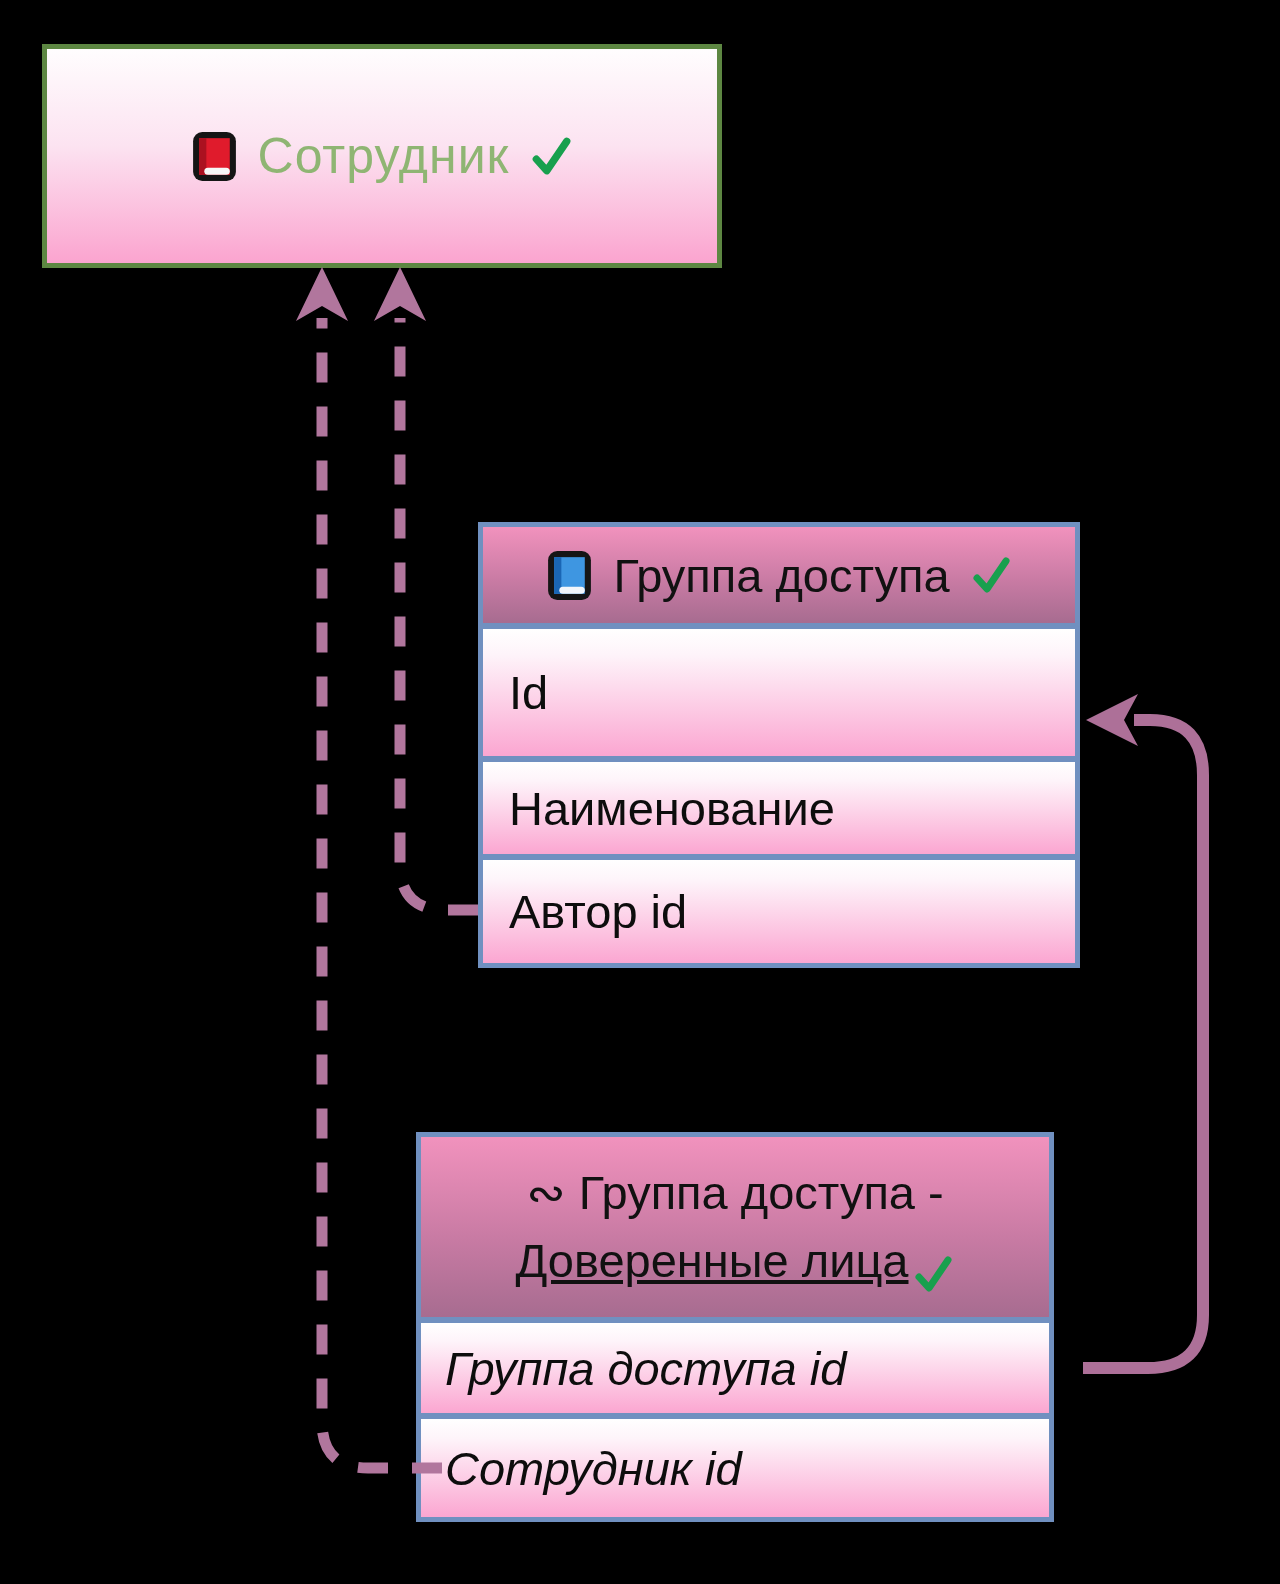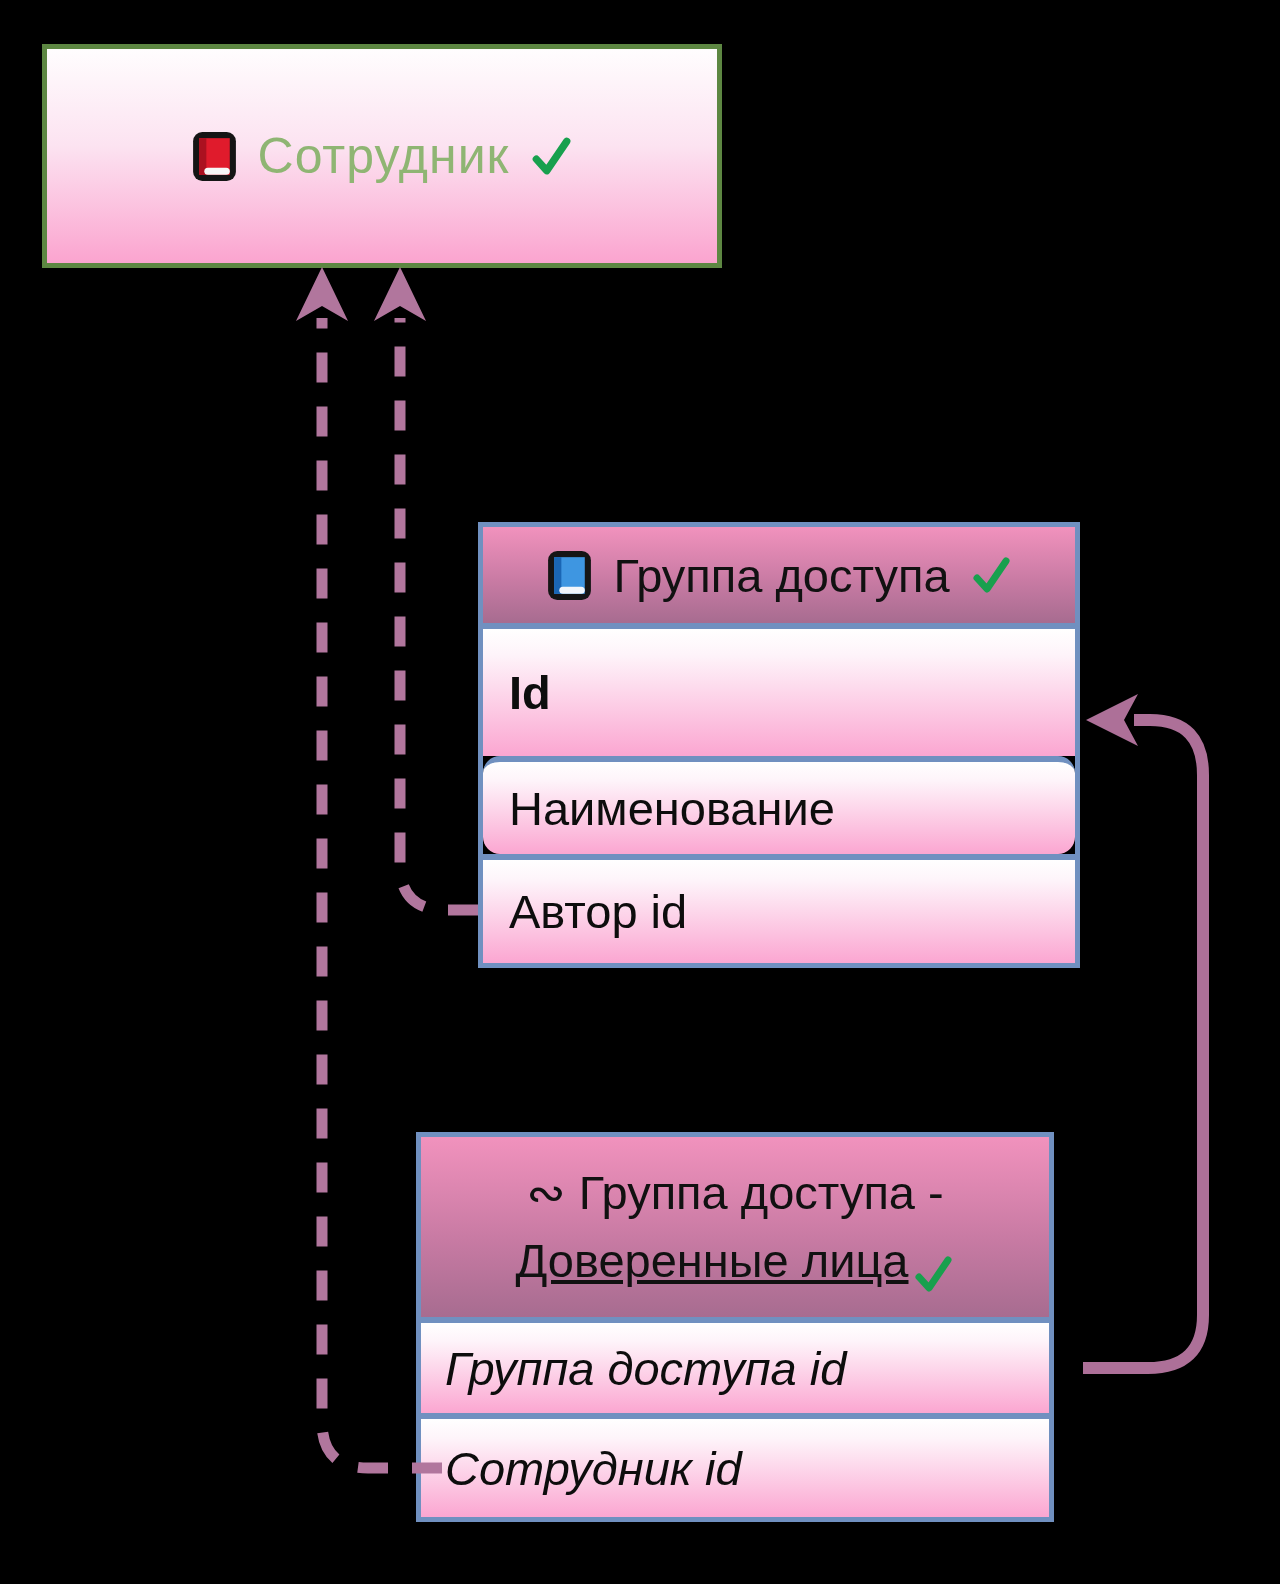--- a/index.html
+++ b/index.html
@@ -104,22 +104,22 @@
     border-top: 6px solid #7090c0;
     background: linear-gradient(180deg, #ffffff 0%, #fef4fa 20%, #fba6d1 100%);
     display: flex;
     align-items: center;
     color: #0d0d0d;
     font-size: 47px;
     flex: none;
   }
   .tbl-access-group .tbl-row { padding-left: 26px; }
   .tbl-trustees .tbl-row { padding-left: 24px; font-style: italic; }
-  .row-h-133 { height: 133px; font-weight: bold; }
-  .row-h-98  { height: 98px; border-radius: 17px; }
+  .row-h-133 { height: 133px; }
+  .row-h-98  { height: 98px; }
   .row-h-109 { height: 109px; }
   .row-h-96  { height: 96px; }
   .row-h-104 { height: 104px; }
 
   .icon-wrap {
     display: inline-flex;
     align-items: center;
     justify-content: center;
     flex: none;
   }

